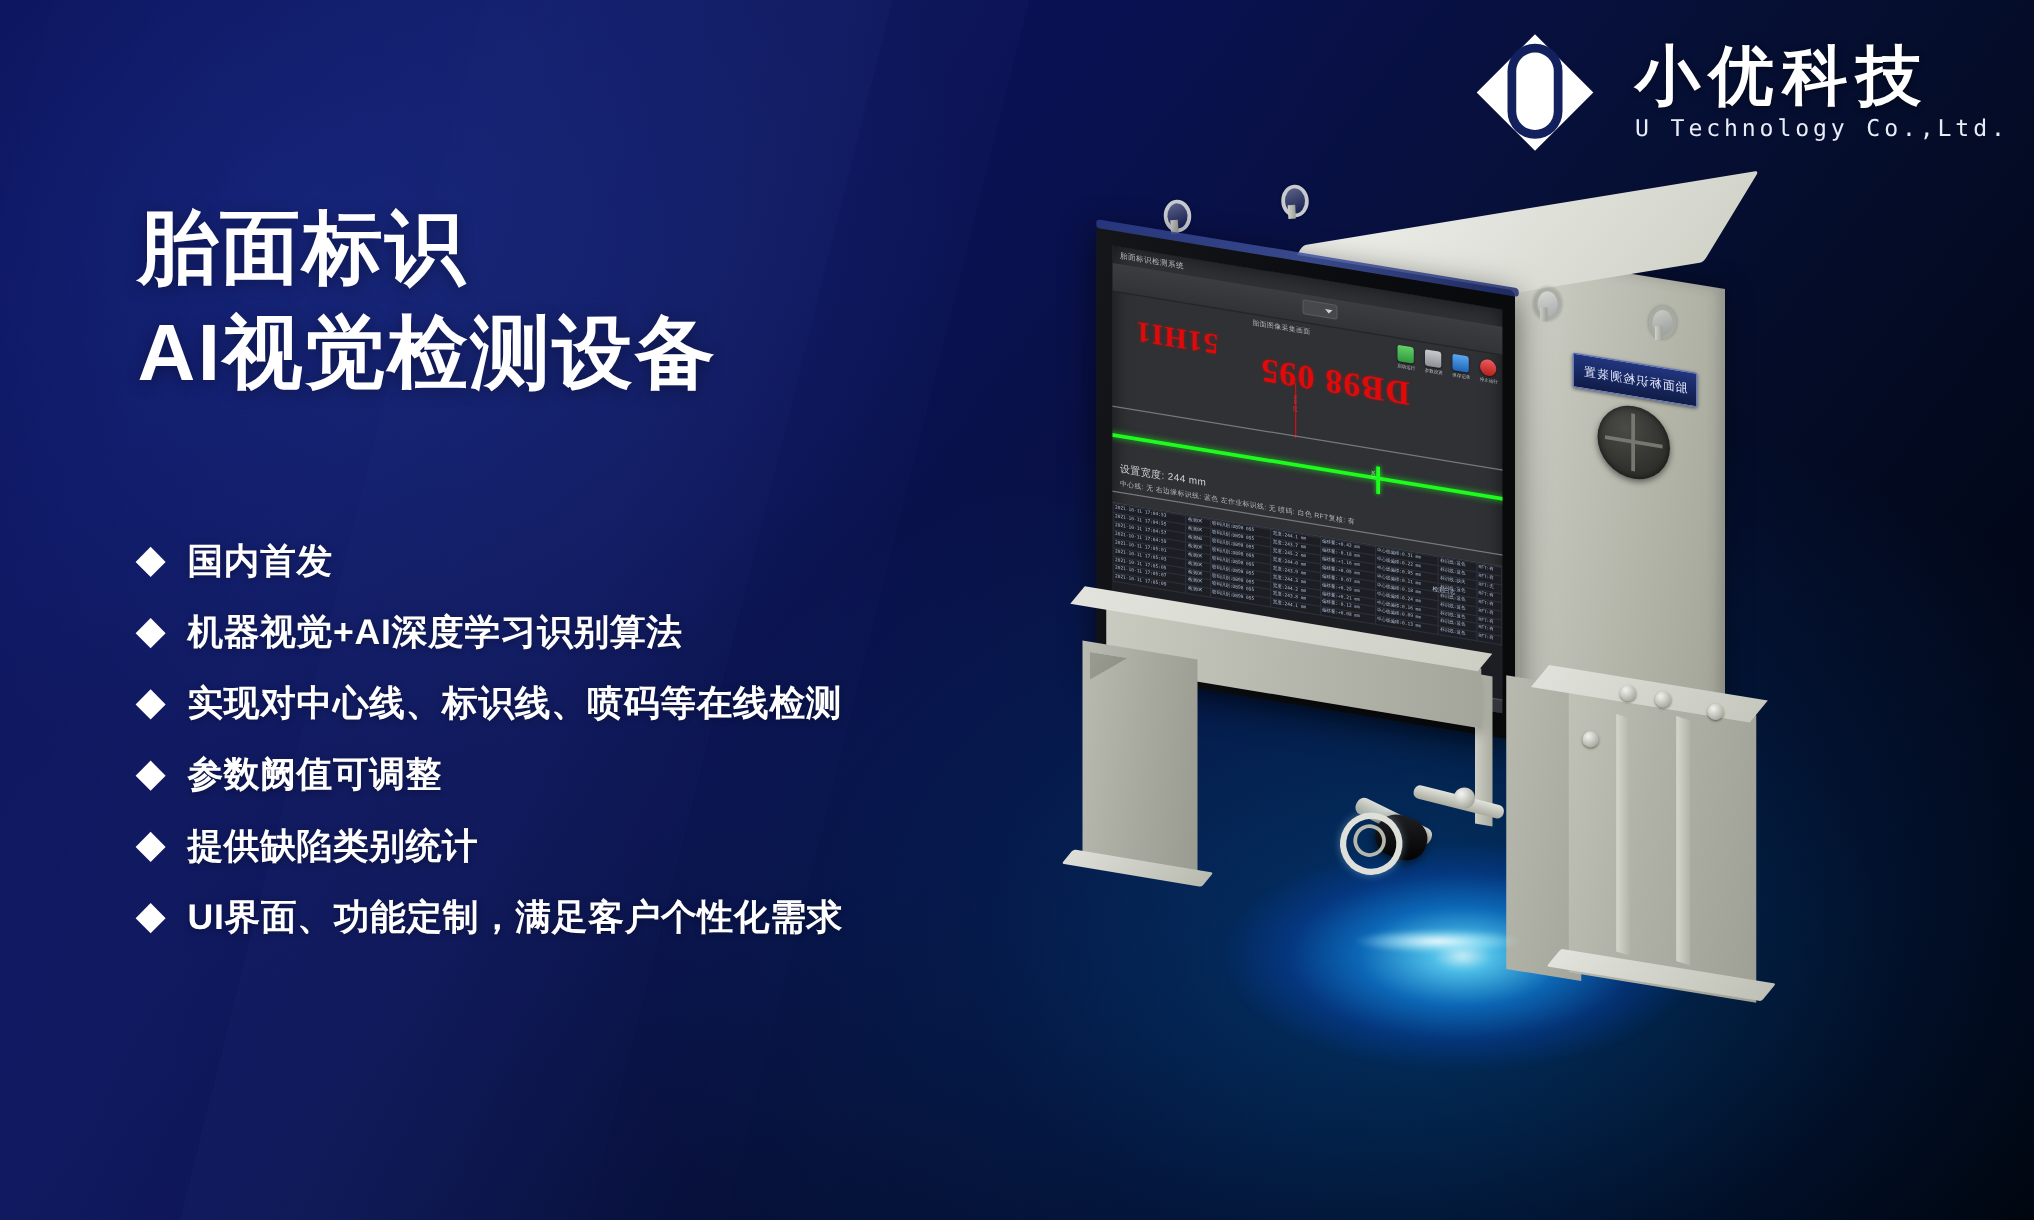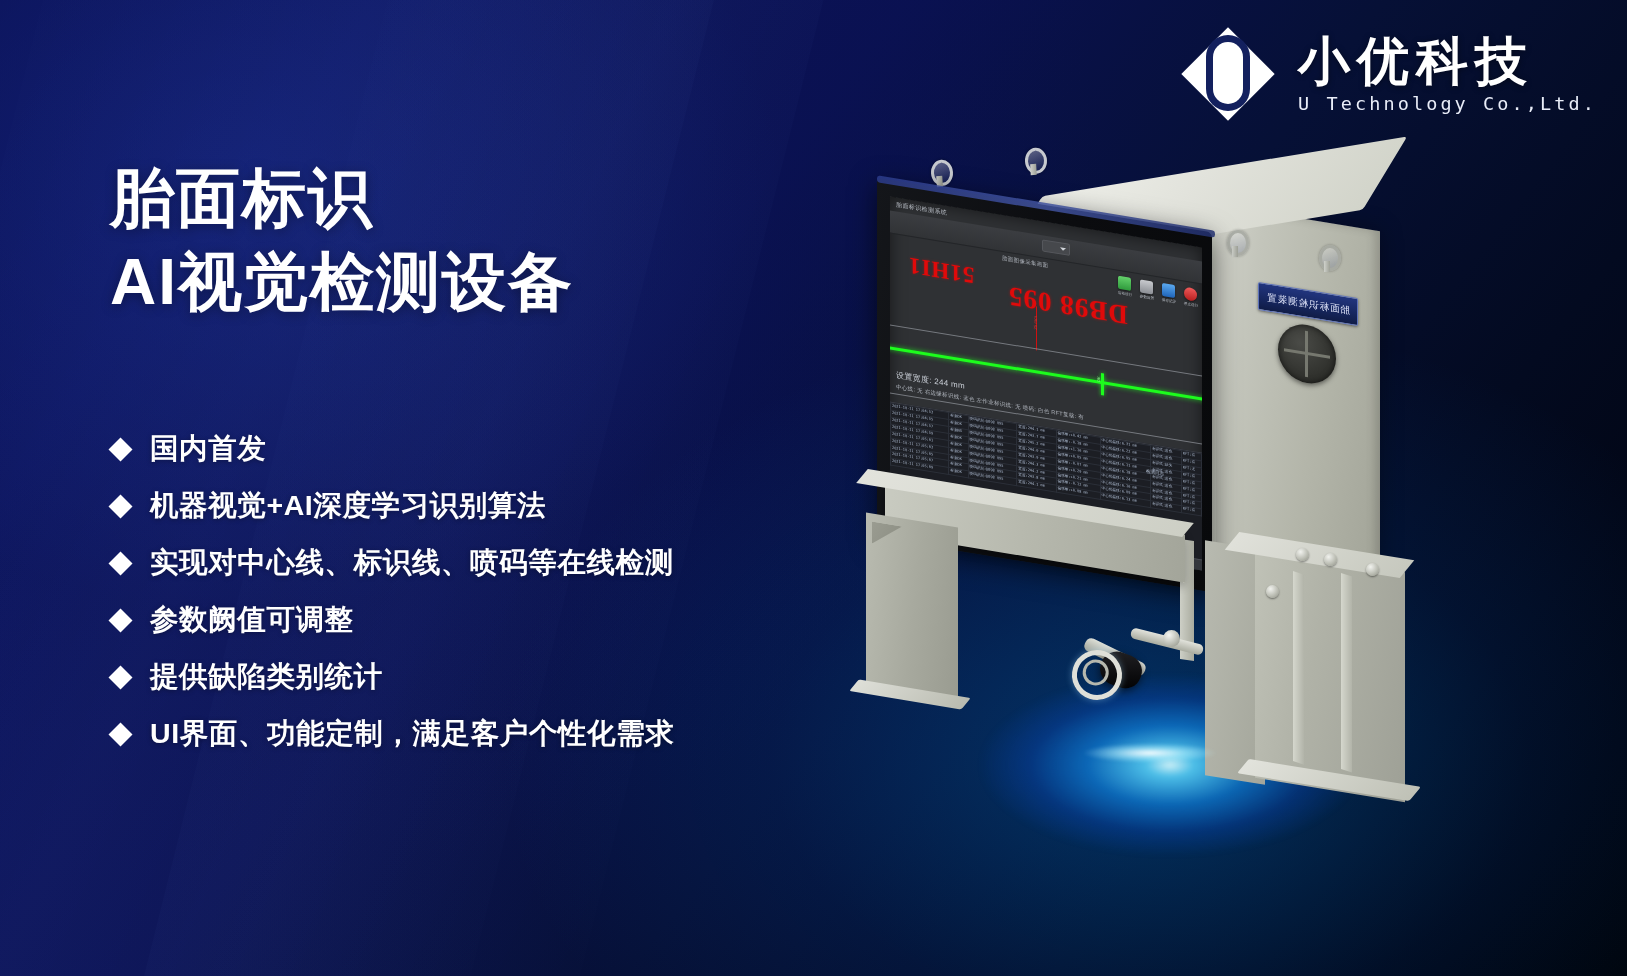--- a/index.html
+++ b/index.html
@@ -17,21 +17,21 @@
       linear-gradient(128deg,#0b1259 0%,#0c1461 16%,#0a1152 38%,#061036 58%,#030a20 76%,#01040f 92%,#000308 100%);
   }
   .sheen{
     position:absolute;left:-5%;top:-20%;width:40%;height:150%;
     background:linear-gradient(100deg,rgba(255,255,255,0.0) 0%,rgba(120,160,255,0.055) 45%,rgba(255,255,255,0) 100%);
     transform:rotate(14deg);pointer-events:none;
   }
   .sheen.b{left:16%;width:26%;opacity:.65;}
 
   
-  #logo{position:absolute;left:1180px;top:26px;display:flex;align-items:center;gap:22px;}
+  #logo{position:absolute;left:1180px;top:26px;display:flex;align-items:center;gap:32px;}
   #logo .mark{position:relative;width:96px;height:96px;}
   #logo .mark .dia{
     position:absolute;left:50%;top:50%;width:66px;height:66px;margin:-33px 0 0 -33px;
     background:#fff;transform:rotate(45deg);
   }
   #logo .mark .u{
     position:absolute;left:50%;top:16px;width:30px;height:62px;margin-left:-15px;
     background:#fff;border-radius:15px 15px 15px 15px;
     box-shadow:0 0 0 7px #13205e;
   }

